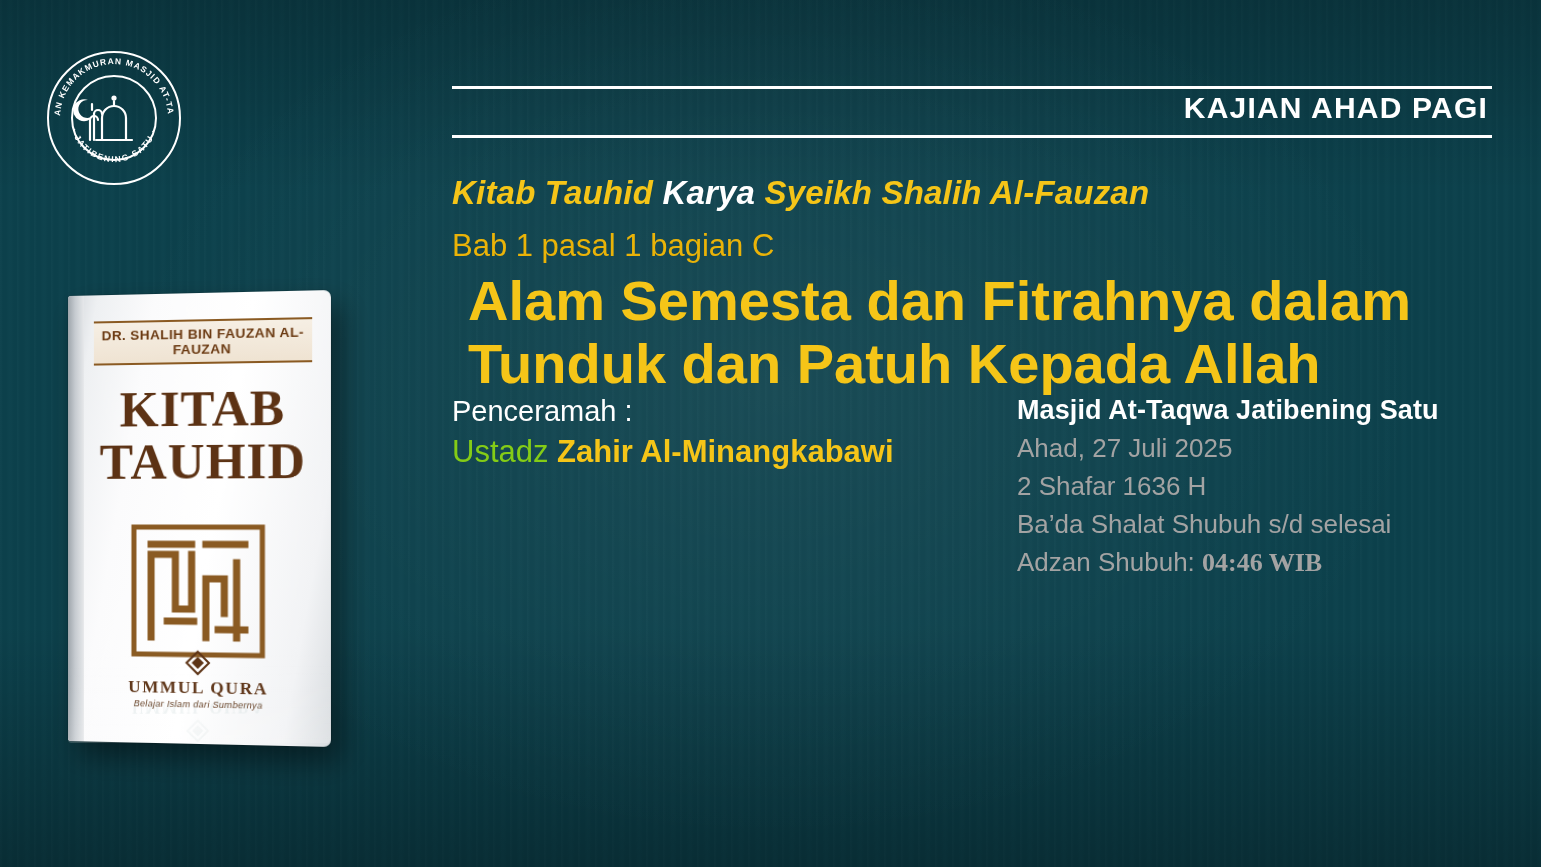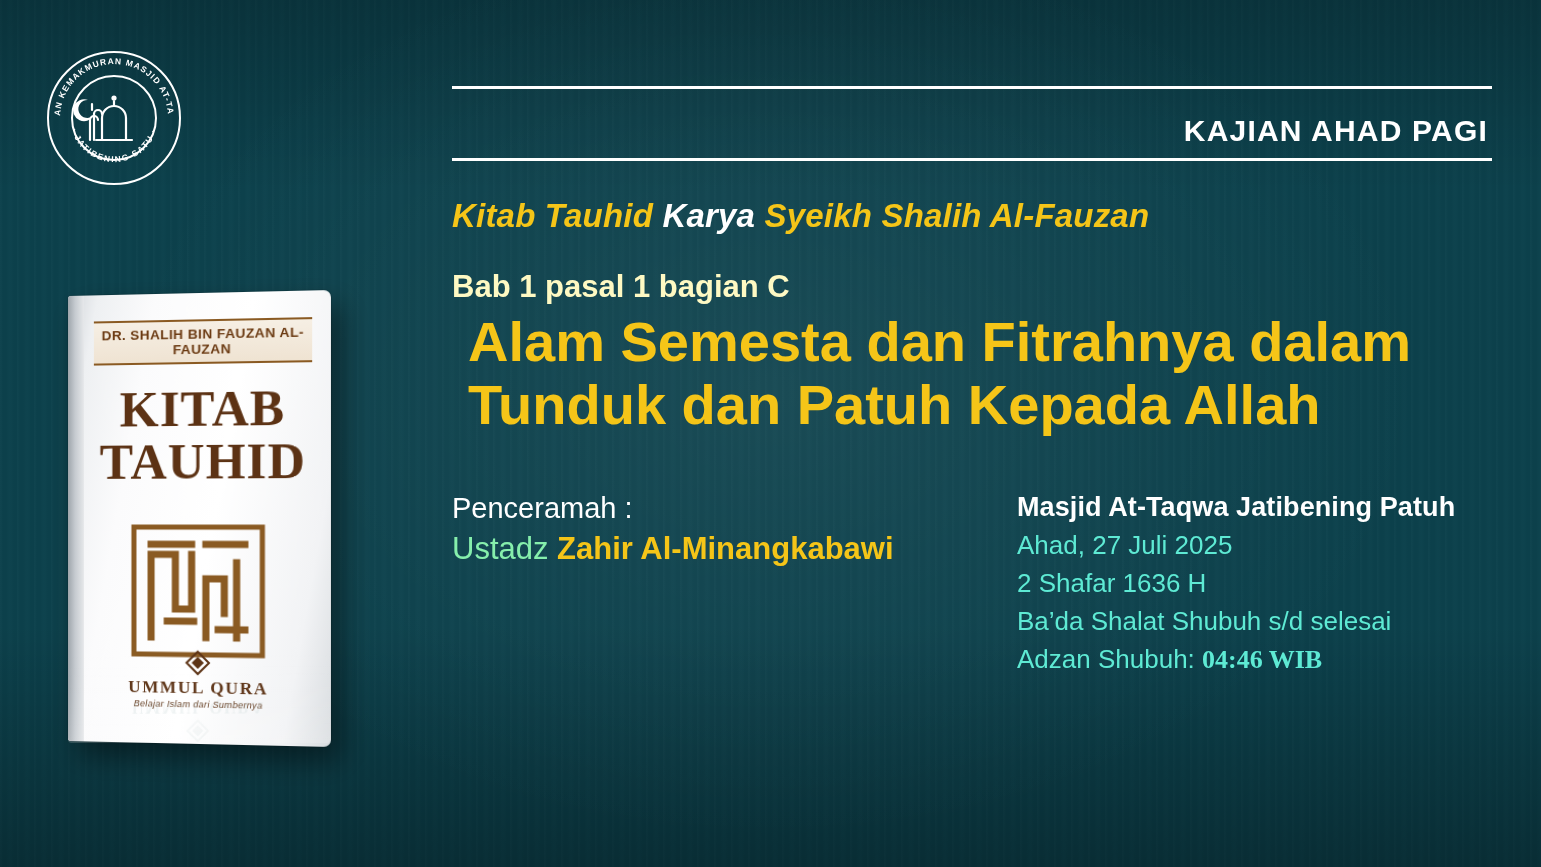--- a/index.html
+++ b/index.html
@@ -184,78 +184,77 @@
   .rule {
     height: 3px;
     background: #ffffff;
     width: 100%;
   }
   .kajian-label {
     text-align: right;
     font-size: 30px;
     font-weight: bold;
     letter-spacing: 1.2px;
-    padding: 25px 4px 10px 0;
+    padding: 2px 4px 10px 0;
     color: #ffffff;
   }
 
   .line-kitab {
     margin-top: 36px;
     font-size: 33px;
     font-weight: bold;
     letter-spacing: 0.2px;
     color: #ffffff;
     font-style: italic;
   }
   .hl { color: #f5c518; }
 
   .line-bab {
-    margin-top: 34px;
+    margin-top: 16px;
     font-size: 31px;
-    color: #fef9c3;
-    font-weight: bold;
+    color: #eab308;
+    font-weight: normal;
   }
   .main-title {
     margin-top: 6px;
     font-size: 56px;
     line-height: 1.12;
     font-weight: bold;
     color: #f5c518;
     max-width: 1040px;
     margin-left: 16px;
   }
 
   .bottom-row {
-    margin-top: 56px;
     display: flex;
     align-items: flex-start;
   }
   .speaker-col { width: 565px; }
   .speaker-label {
     font-size: 29px;
     color: #ffffff;
   }
   .speaker-name {
     margin-top: 6px;
     font-size: 31px;
     color: #f5c518;
   }
   .speaker-name b { font-weight: bold; }
-  .speaker-name .prefix { color: #86efac; font-weight: normal; }
+  .speaker-name .prefix { color: #84cc16; font-weight: normal; }
 
   .venue-col { flex: 1; }
   .venue-name {
     font-size: 27px;
     font-weight: bold;
     color: #ffffff;
     letter-spacing: 0.1px;
   }
   .venue-line {
     font-size: 26px;
-    color: #5eead4;
+    color: #a3a3a3;
     margin-top: 7px;
     font-weight: normal;
   }
   .venue-line b { font-weight: bold; font-family: Liberation Serif, serif; }
 </style>
 </head>
 <body>
 
 <div id="poster">
 
@@ -345,21 +344,21 @@
 
     <div class="bottom-row">
       <div class="speaker-col">
         <div class="speaker-label">Penceramah :</div>
         <div class="speaker-name">
           <span class="prefix">Ustadz</span>
           <b>Zahir Al-Minangkabawi</b>
         </div>
       </div>
       <div class="venue-col">
-        <div class="venue-name">Masjid At-Taqwa Jatibening Patuh</div>
+        <div class="venue-name">Masjid At-Taqwa Jatibening Satu</div>
         <div class="venue-line">Ahad, 27 Juli 2025</div>
         <div class="venue-line">2 Shafar 1636 H</div>
         <div class="venue-line">Ba’da Shalat Shubuh s/d selesai</div>
         <div class="venue-line">
           <span>Adzan Shubuh:</span>
           <b>04:46 WIB</b>
         </div>
       </div>
     </div>
 

